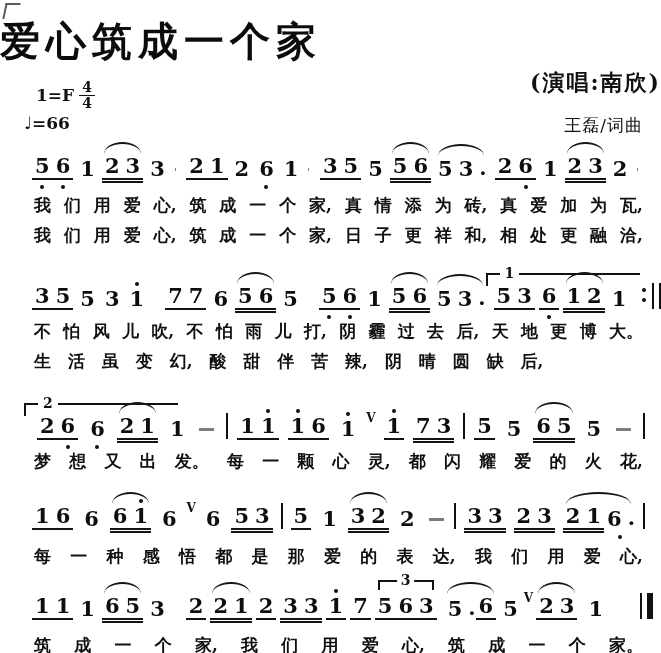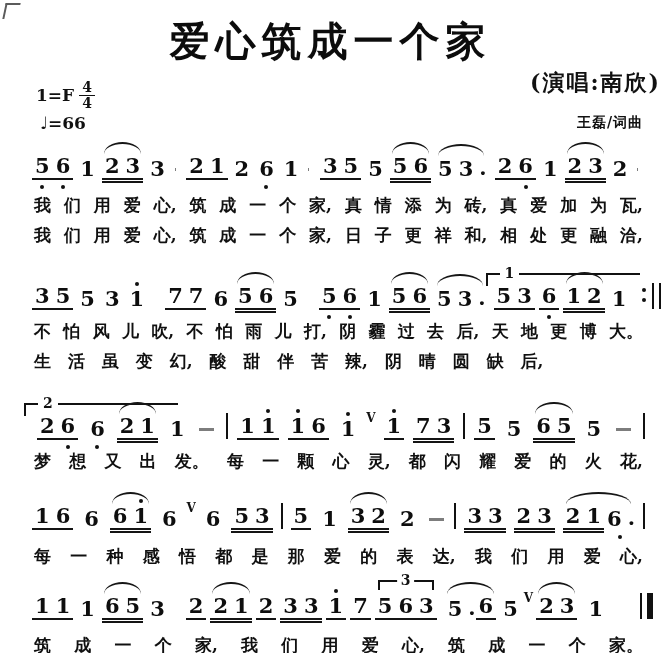--- a/index.html
+++ b/index.html
@@ -1,31 +1,31 @@
 <!DOCTYPE html>
 <html><head>
 <meta charset="utf-8">
 <style>
   html,body{margin:0;padding:0;background:#fff;}
   body{width:661px;height:653px;overflow:hidden;position:relative;
        font-family:"DejaVu Serif","Liberation Serif",serif;color:#111;}
   
   .hdr{position:absolute;top:0;left:0;right:0;height:150px;}
-  .title{position:absolute;top:14px;left:0;right:0;text-align:center;
+  .title{position:absolute;top:14px;left:0;right:0;
          font-size:40px;font-weight:900;letter-spacing:6px;color:#0c0c0c;}
   .subtitle{position:absolute;top:68px;left:0;right:0;text-align:right;
             font-size:22px;font-weight:700;letter-spacing:2px;}
   .keysig{position:absolute;top:80px;left:36px;display:flex;align-items:center;
           font-size:17px;font-weight:600;text-align:center;}
   .ts{display:inline-flex;flex-direction:column;align-items:center;margin-left:5px;
       font-size:14px;font-weight:700;line-height:1.05;}
   .ts .tn{border-bottom:1.5px solid #111;padding:0 3px;}
   .ts .td{padding:0 3px;}
-  .tempo{position:absolute;top:113px;left:40px;font-size:17px;font-weight:600;}
-  .credit{position:absolute;top:114px;right:18px;font-size:14px;font-weight:700;letter-spacing:1px;}
+  .tempo{position:absolute;top:113px;left:24px;font-size:17px;font-weight:600;}
+  .credit{position:absolute;top:114px;right:18px;font-size:17px;font-weight:400;letter-spacing:1px;}
   .artifact{position:absolute;top:3px;left:4px;width:13px;height:14px;
             border-left:2px solid #333;border-top:2px solid #333;transform:skewX(-12deg);opacity:.8;}
   
   .line{position:absolute;left:30px;right:14px;}
   .l1{top:150px}.l2{top:280px}.l3{top:410px}.l4{top:500px}.l5{top:590px}
   .noterow{display:flex;justify-content:space-between;align-items:flex-end;height:30px;}
   .grp{position:relative;display:inline-flex;align-items:flex-end;margin:0 2px;}
   .note{position:relative;display:inline-flex;align-items:flex-end;margin:0 2px;}
   .grp .note{margin:0;}
   .d{position:relative;display:inline-block;padding:0 3px;

